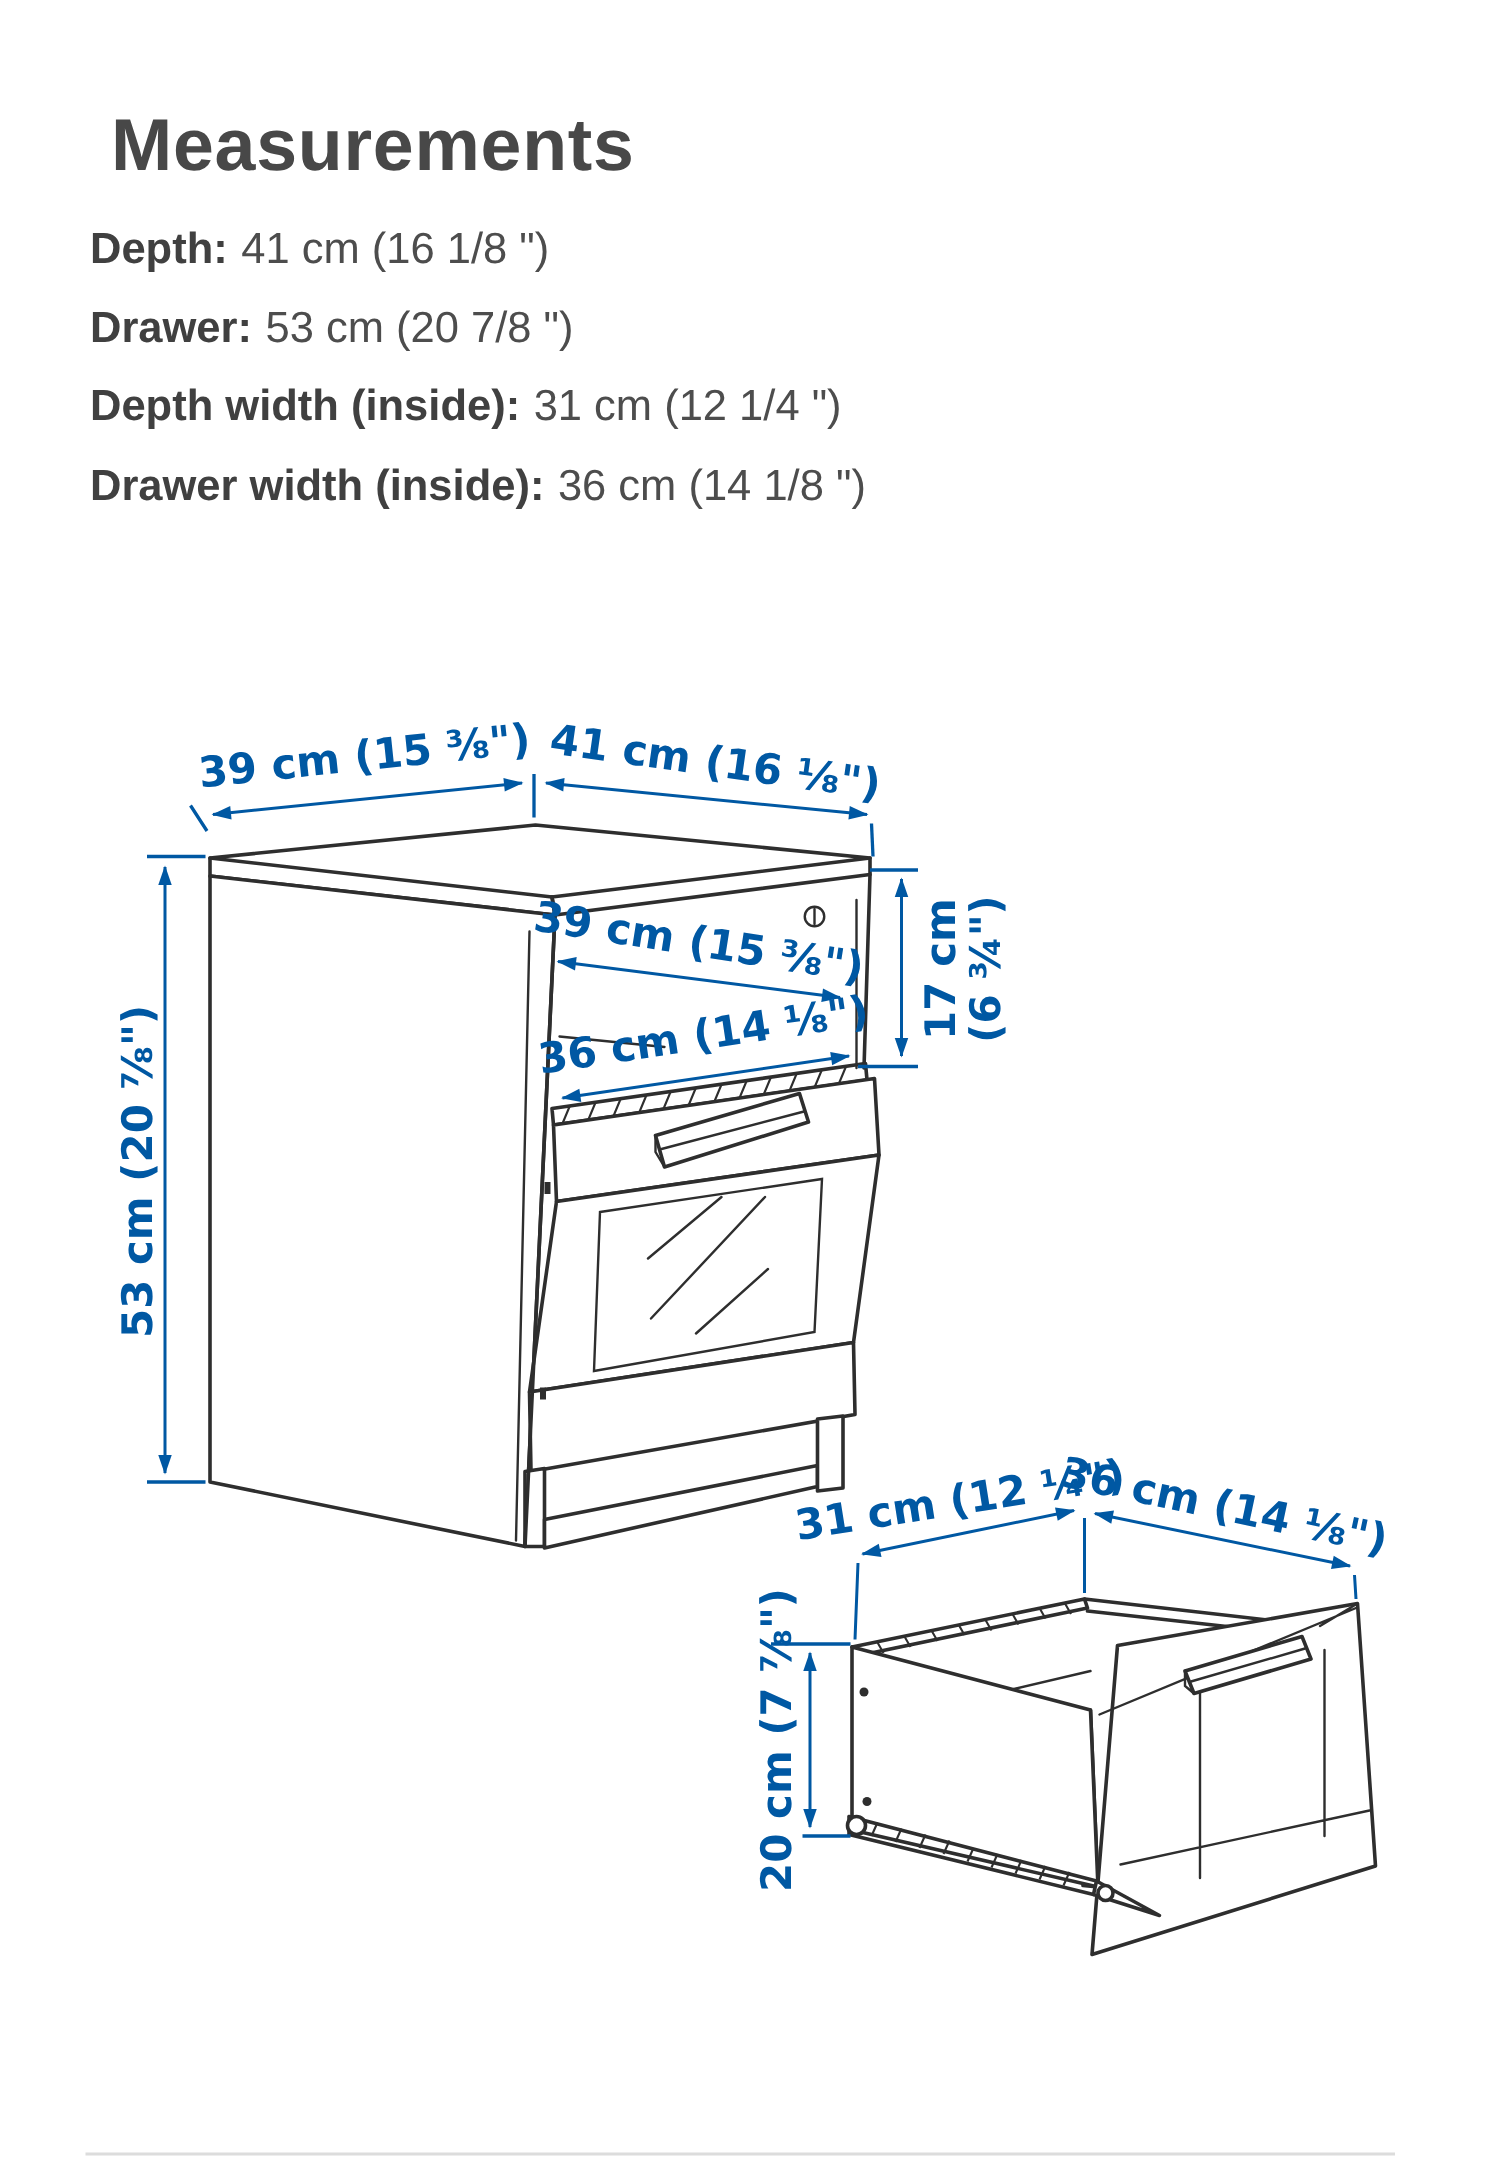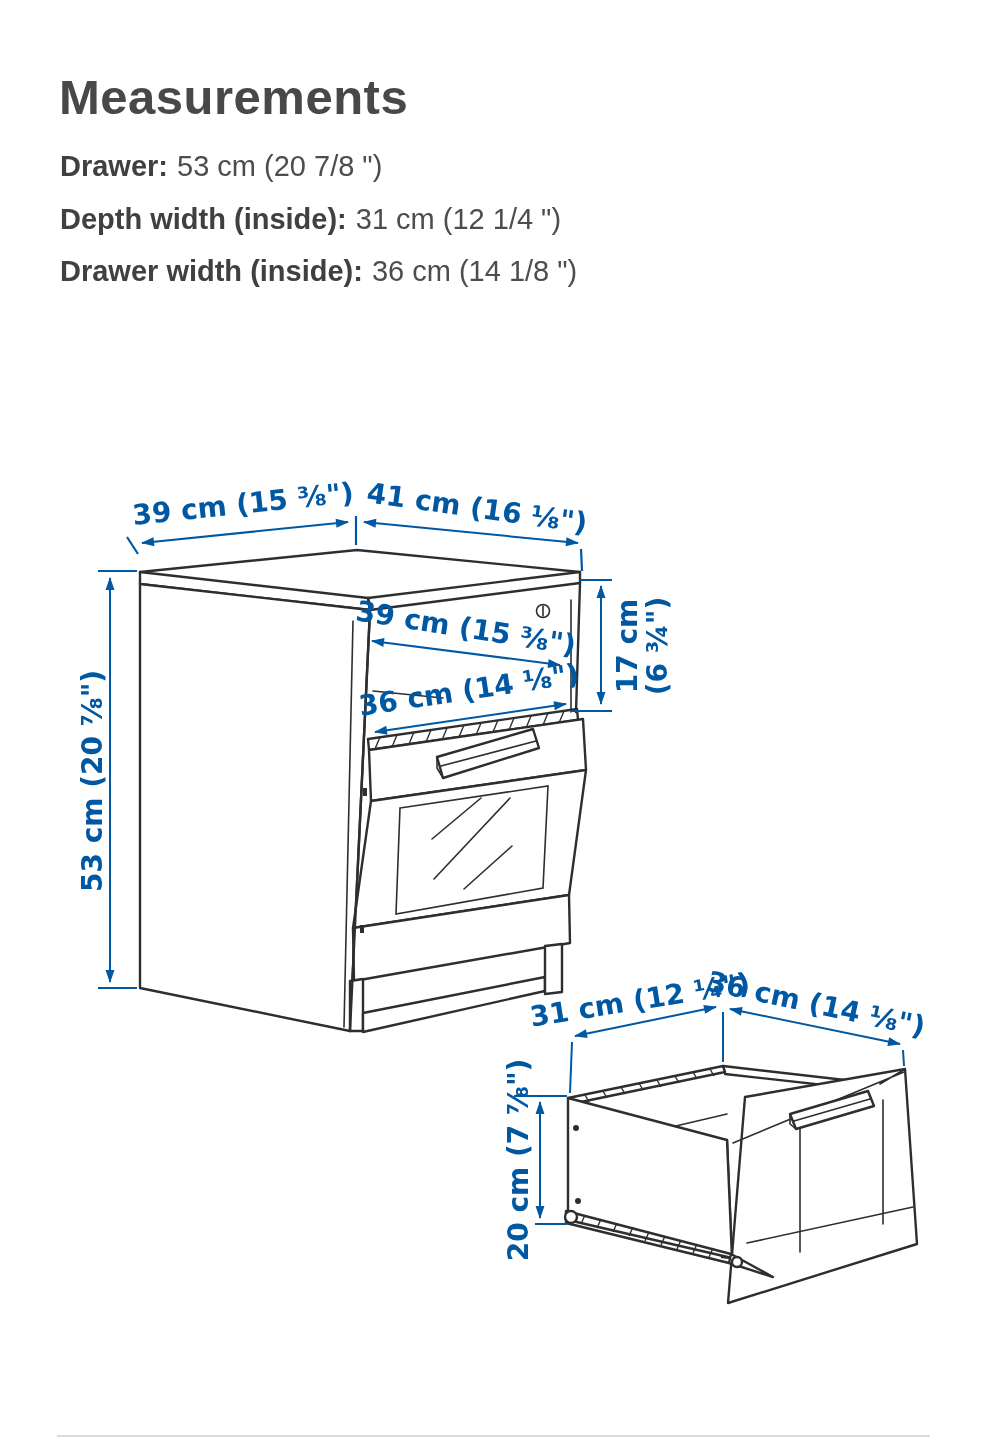--- a/index.html
+++ b/index.html
@@ -1,37 +1,38 @@
 <!DOCTYPE html>
 <html><head>
 <meta charset="utf-8">
 <style>
   html,body{margin:0;padding:0;background:#fff;}
   body{width:990px;height:1440px;position:relative;font-family:"Liberation Sans",sans-serif;overflow:hidden;}
-  .title{position:absolute;left:59px;top:28px;font-size:49px;font-weight:700;color:#484848;letter-spacing:0.5px;}
+  .title{position:absolute;left:74px;top:28px;font-size:49px;font-weight:700;color:#484848;letter-spacing:0.5px;}
   .specs{position:absolute;left:60px;top:140px;font-size:29px;color:#4d4d4d;}
   .spec-row{line-height:52.5px;white-space:nowrap;}
   .spec-label{font-weight:700;color:#404040;margin-right:9px;}
   .diagram-svg{position:absolute;left:0;top:460px;width:990px;height:880px;}
   .furn{stroke:#2e2e2e;stroke-width:2.4;fill:none;stroke-linejoin:round;stroke-linecap:round;}
   .furnf{stroke:#2e2e2e;stroke-width:2.4;fill:#ffffff;stroke-linejoin:round;stroke-linecap:round;}
   .thin{stroke:#2e2e2e;stroke-width:1.6;fill:none;stroke-linecap:round;}
   .hatch{stroke:#2e2e2e;stroke-width:1.4;fill:none;}
   .dot{fill:#2e2e2e;stroke:none;}
   .dim{stroke:#0058a3;stroke-width:2;fill:none;}
   .dimtick{stroke:#0058a3;stroke-width:2.2;fill:none;}
   .dimtext{font-family:"DejaVu Sans",sans-serif;font-weight:700;font-size:28px;fill:#0058a3;text-anchor:middle;}
   .divider{position:absolute;left:57px;top:1435px;width:873px;height:2px;background:#dcdcdc;}
 </style>
 </head>
 <body>
 
 <h2 class="title">Measurements</h2>
 
 <div class="specs">
+  <div class="spec-row"><span class="spec-label">Depth:</span><span>41 cm (16 1/8 ")</span></div>
   <div class="spec-row"><span class="spec-label">Drawer:</span><span>53 cm (20 7/8 ")</span></div>
   <div class="spec-row"><span class="spec-label">Depth width (inside):</span><span>31 cm (12 1/4 ")</span></div>
   <div class="spec-row"><span class="spec-label">Drawer width (inside):</span><span>36 cm (14 1/8 ")</span></div>
 </div>
 
 <svg class="diagram-svg" viewBox="0 460 990 880" xmlns="http://www.w3.org/2000/svg">
   <defs>
     <marker id="arrow" viewBox="0 0 14 10" markerWidth="14" markerHeight="10" refX="12.5" refY="5" orient="auto-start-reverse" markerUnits="userSpaceOnUse">
       <path d="M0.5,0.5 L13.5,5 L0.5,9.5 Z" fill="#0058a3"></path>
     </marker>

